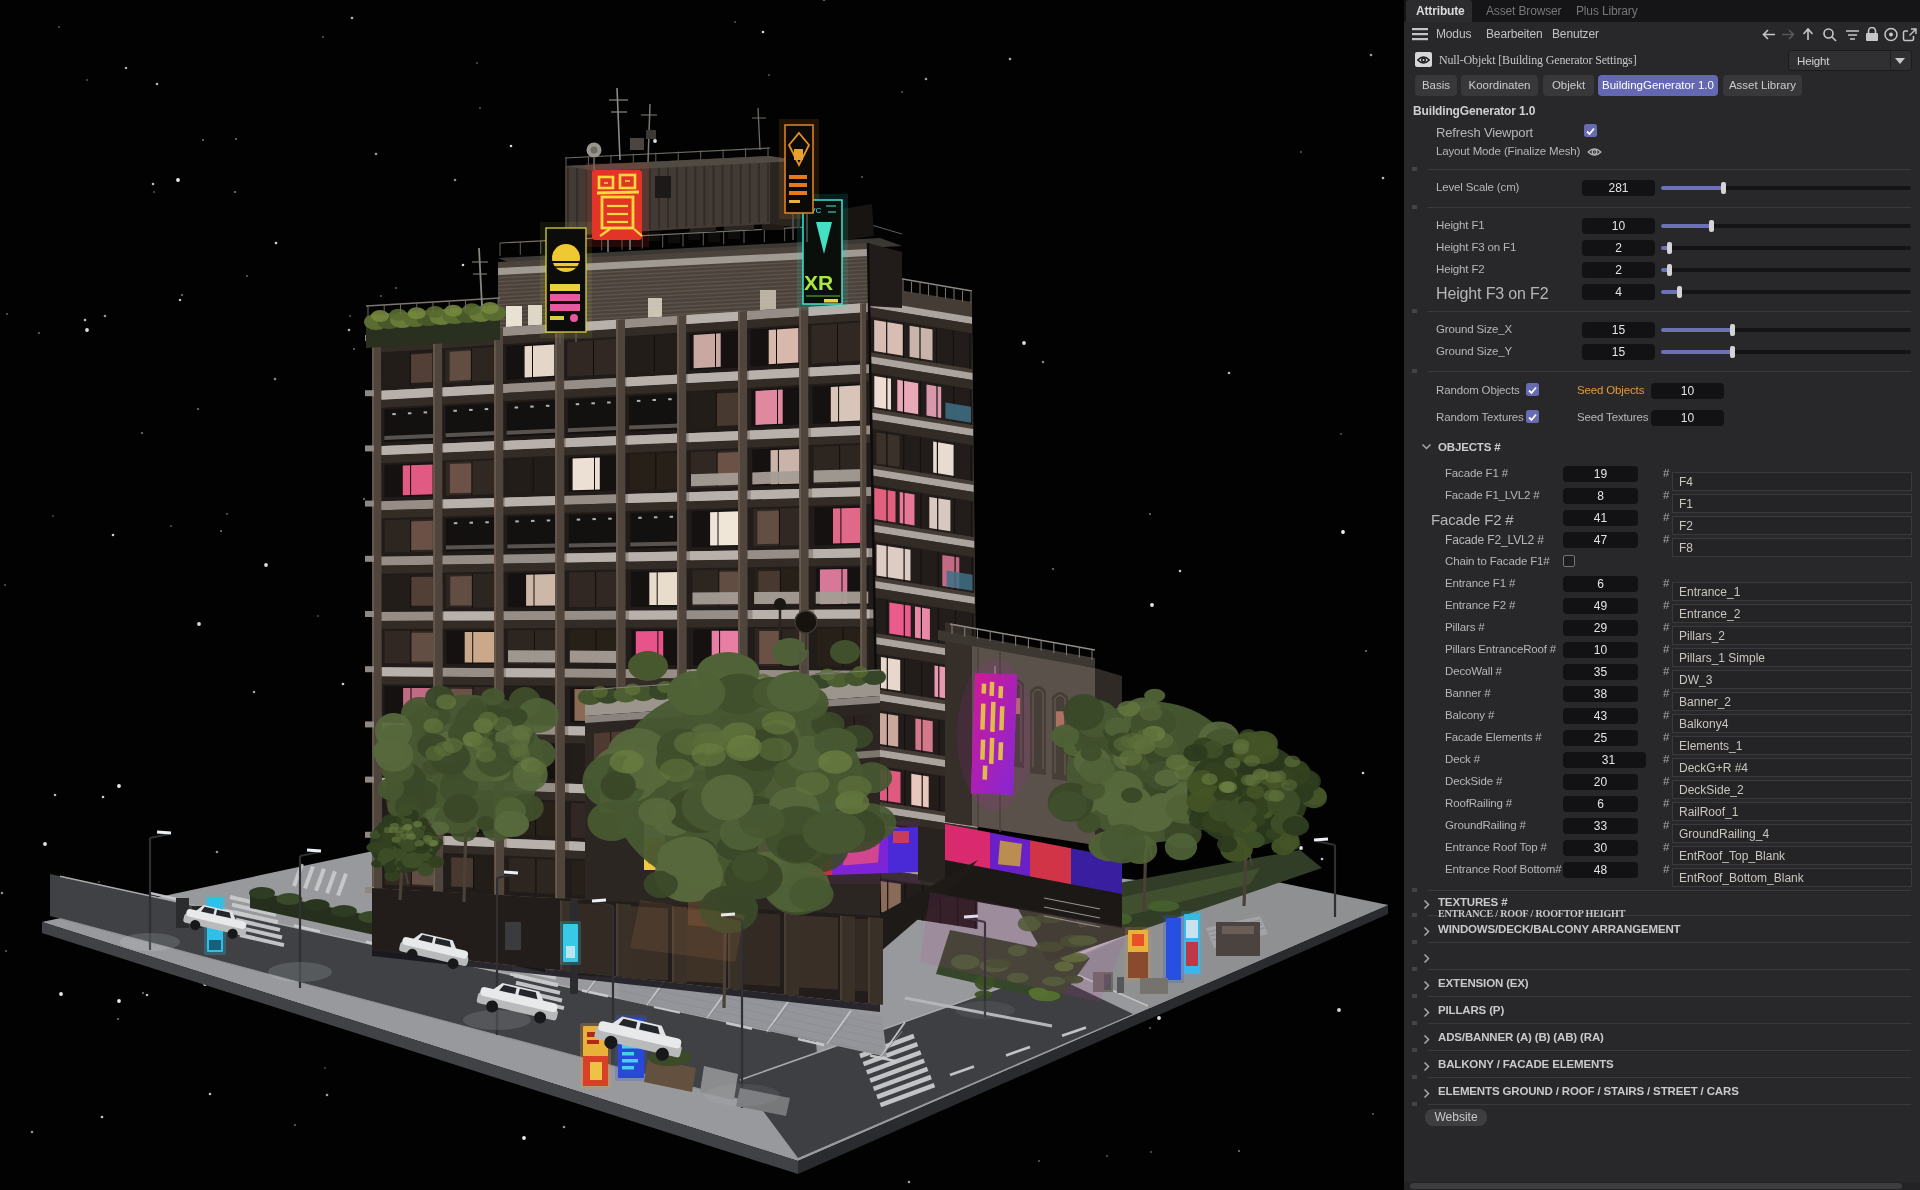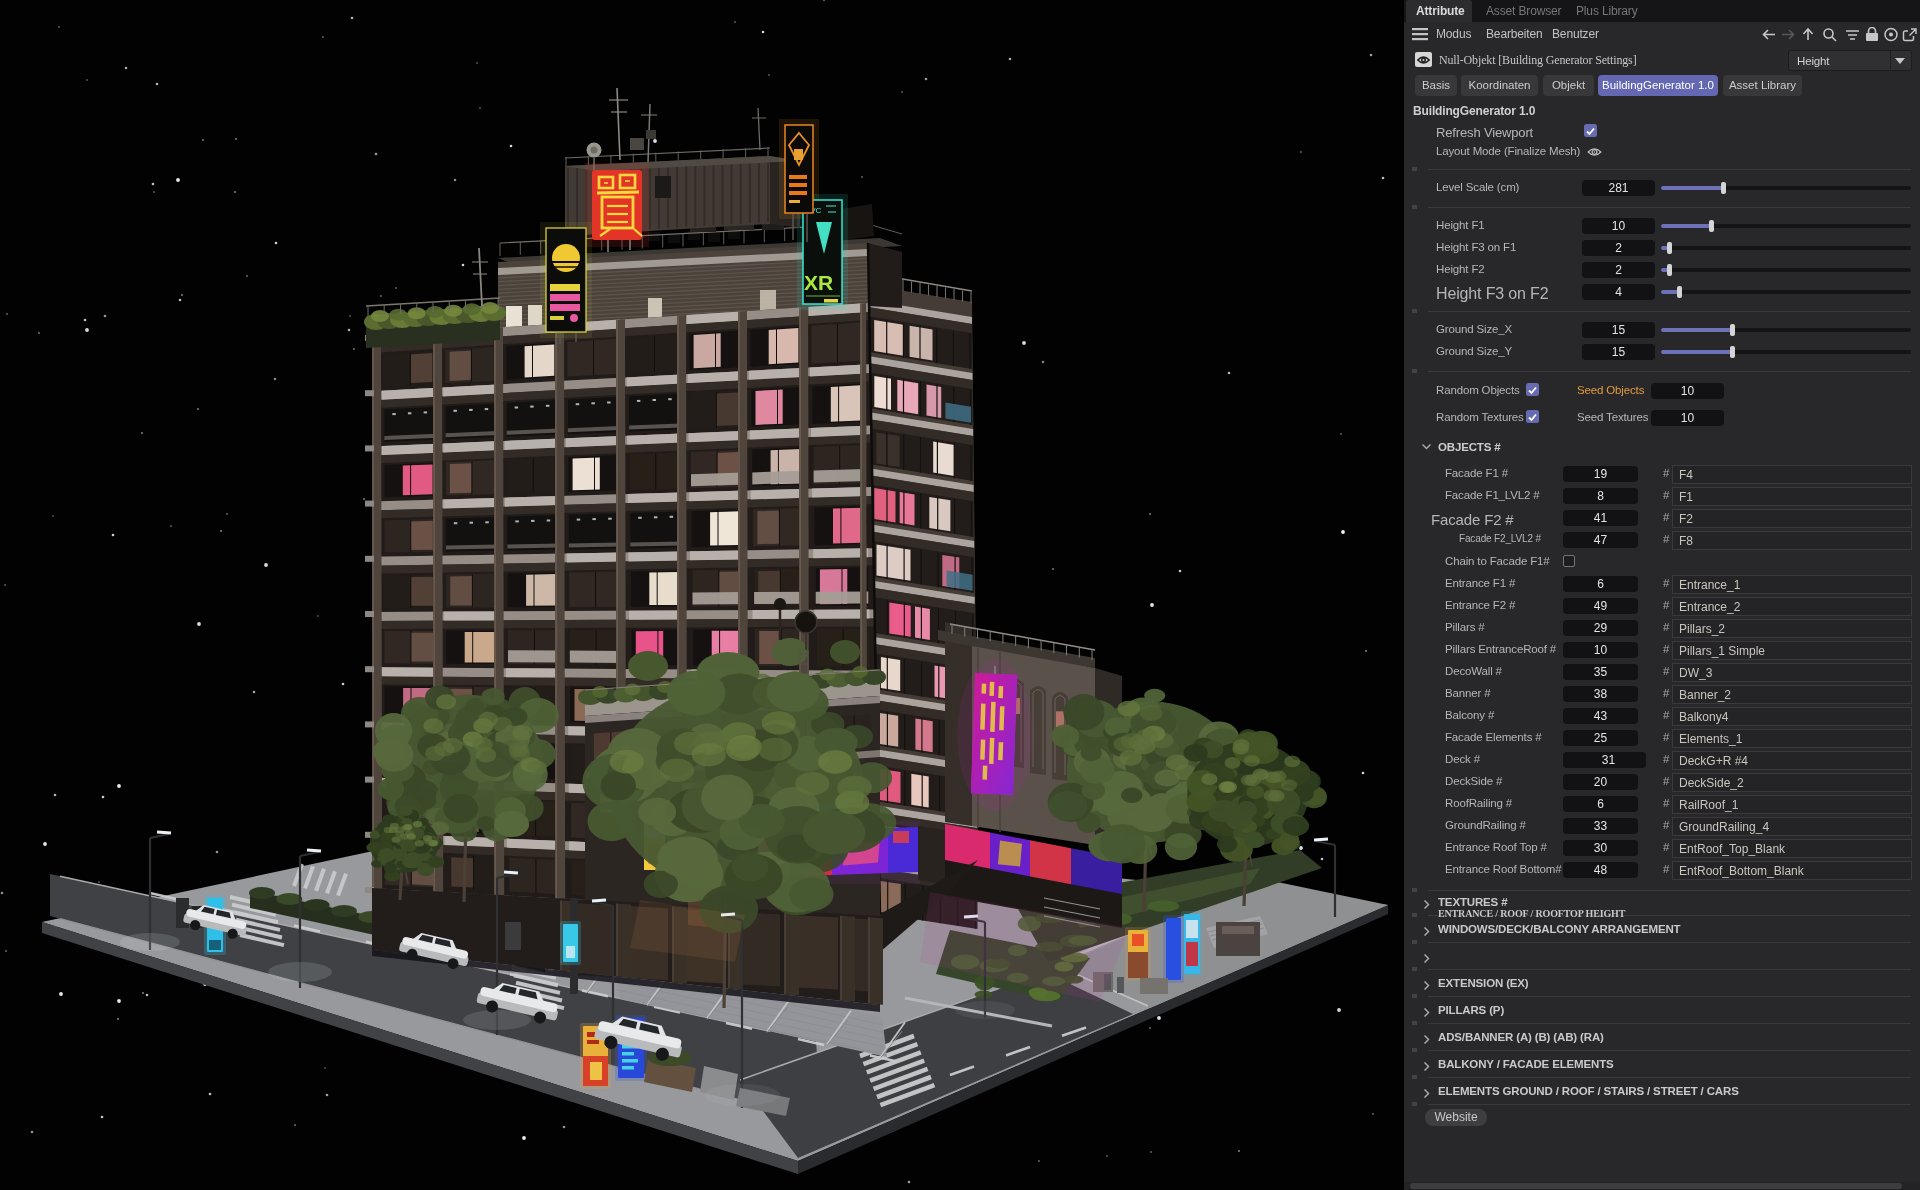--- a/index.html
+++ b/index.html
@@ -1,17 +1,17 @@
 <!DOCTYPE html>
 <html><head><meta charset="utf-8">
 <style>
 *{margin:0;padding:0;box-sizing:content-box;}
 html,body{width:1920px;height:1190px;background:#010102;overflow:hidden;font-family:'Liberation Sans',sans-serif;}
 .fld{position:absolute;background:#121214;border-radius:4px;color:#e4e4e6;font-size:12px;text-align:center;}
-.tfld{position:absolute;background:#242427;border:1px solid #3a3a3d;box-sizing:border-box;color:#c9c6bd;font-size:12px;padding-left:6px;white-space:nowrap;overflow:hidden;}
+.tfld{position:absolute;background:#242427;border:1px solid #3a3a3d;box-sizing:border-box;color:#c9c6bd;font-size:12px;padding-left:6px;white-space:nowrap;overflow:hidden;margin-top:7px;}
 .sld{position:absolute;height:13px;}
 .sld::before{content:'';position:absolute;left:0;right:0;top:5px;height:4px;background:#141416;border-radius:2px;}
 .sldf{position:absolute;left:0;top:5px;height:4px;background:#6d72b8;border-radius:2px;}
 .knob{position:absolute;top:0.5px;width:5px;height:12px;background:#d4d4d6;border-radius:2px;}
 .cb{position:absolute;width:13px;height:13px;background:#666bb2;border-radius:2.5px;}
 .cbu{position:absolute;width:12px;height:12px;background:#1e1e20;border:1px solid #747478;border-radius:2px;box-sizing:border-box;}
 </style></head>
 <body>
 <div style="position:absolute;left:0;top:0;width:1404px;height:1190px;"><svg width="1404" height="1190" viewBox="0 0 1404 1190">
       <defs>
@@ -1834,21 +1834,21 @@
     <div style="position:absolute;left:259px;top:467px;font-size:11.5px;letter-spacing:-0.15px;color:#a8a8aa;font-weight:normal;white-space:nowrap;">#</div>
     <div class="tfld" style="left:268px;top:465px;width:240px;height:19px;line-height:19px;">F4</div>
     <div style="position:absolute;left:41px;top:489px;font-size:11.5px;letter-spacing:-0.15px;color:#b6b6b8;font-weight:normal;white-space:nowrap;">Facade F1_LVL2 #</div>
     <div class="fld" style="left:159px;top:488px;width:75px;height:16px;line-height:16px;">8</div>
     <div style="position:absolute;left:259px;top:489px;font-size:11.5px;letter-spacing:-0.15px;color:#a8a8aa;font-weight:normal;white-space:nowrap;">#</div>
     <div class="tfld" style="left:268px;top:487px;width:240px;height:19px;line-height:19px;">F1</div>
     <div style="position:absolute;left:27px;top:511px;font-size:15px;letter-spacing:-0.15px;color:#b6b6b8;font-weight:normal;white-space:nowrap;">Facade F2 #</div>
     <div class="fld" style="left:159px;top:510px;width:75px;height:16px;line-height:16px;">41</div>
     <div style="position:absolute;left:259px;top:511px;font-size:11.5px;letter-spacing:-0.15px;color:#a8a8aa;font-weight:normal;white-space:nowrap;">#</div>
     <div class="tfld" style="left:268px;top:509px;width:240px;height:19px;line-height:19px;">F2</div>
-    <div style="position:absolute;left:55px;top:533px;font-size:10px;letter-spacing:-0.15px;color:#b6b6b8;font-weight:normal;white-space:nowrap;">Facade F2_LVL2 #</div>
+    <div style="position:absolute;left:41px;top:533px;font-size:12px;letter-spacing:-0.15px;color:#b6b6b8;font-weight:normal;white-space:nowrap;">Facade F2_LVL2 #</div>
     <div class="fld" style="left:159px;top:532px;width:75px;height:16px;line-height:16px;">47</div>
     <div style="position:absolute;left:259px;top:533px;font-size:11.5px;letter-spacing:-0.15px;color:#a8a8aa;font-weight:normal;white-space:nowrap;">#</div>
     <div class="tfld" style="left:268px;top:531px;width:240px;height:19px;line-height:19px;">F8</div>
     <div style="position:absolute;left:41px;top:555px;font-size:11.5px;letter-spacing:-0.15px;color:#b6b6b8;font-weight:normal;white-space:nowrap;">Chain to Facade F1#</div>
     <div class="cbu" style="left:159px;top:555px;"></div>
     <div style="position:absolute;left:41px;top:577px;font-size:11.5px;letter-spacing:-0.15px;color:#b6b6b8;font-weight:normal;white-space:nowrap;">Entrance F1 #</div>
     <div class="fld" style="left:159px;top:576px;width:75px;height:16px;line-height:16px;">6</div>
     <div style="position:absolute;left:259px;top:577px;font-size:11.5px;letter-spacing:-0.15px;color:#a8a8aa;font-weight:normal;white-space:nowrap;">#</div>
     <div class="tfld" style="left:268px;top:575px;width:240px;height:19px;line-height:19px;">Entrance_1</div>
     <div style="position:absolute;left:41px;top:599px;font-size:11.5px;letter-spacing:-0.15px;color:#b6b6b8;font-weight:normal;white-space:nowrap;">Entrance F2 #</div>

